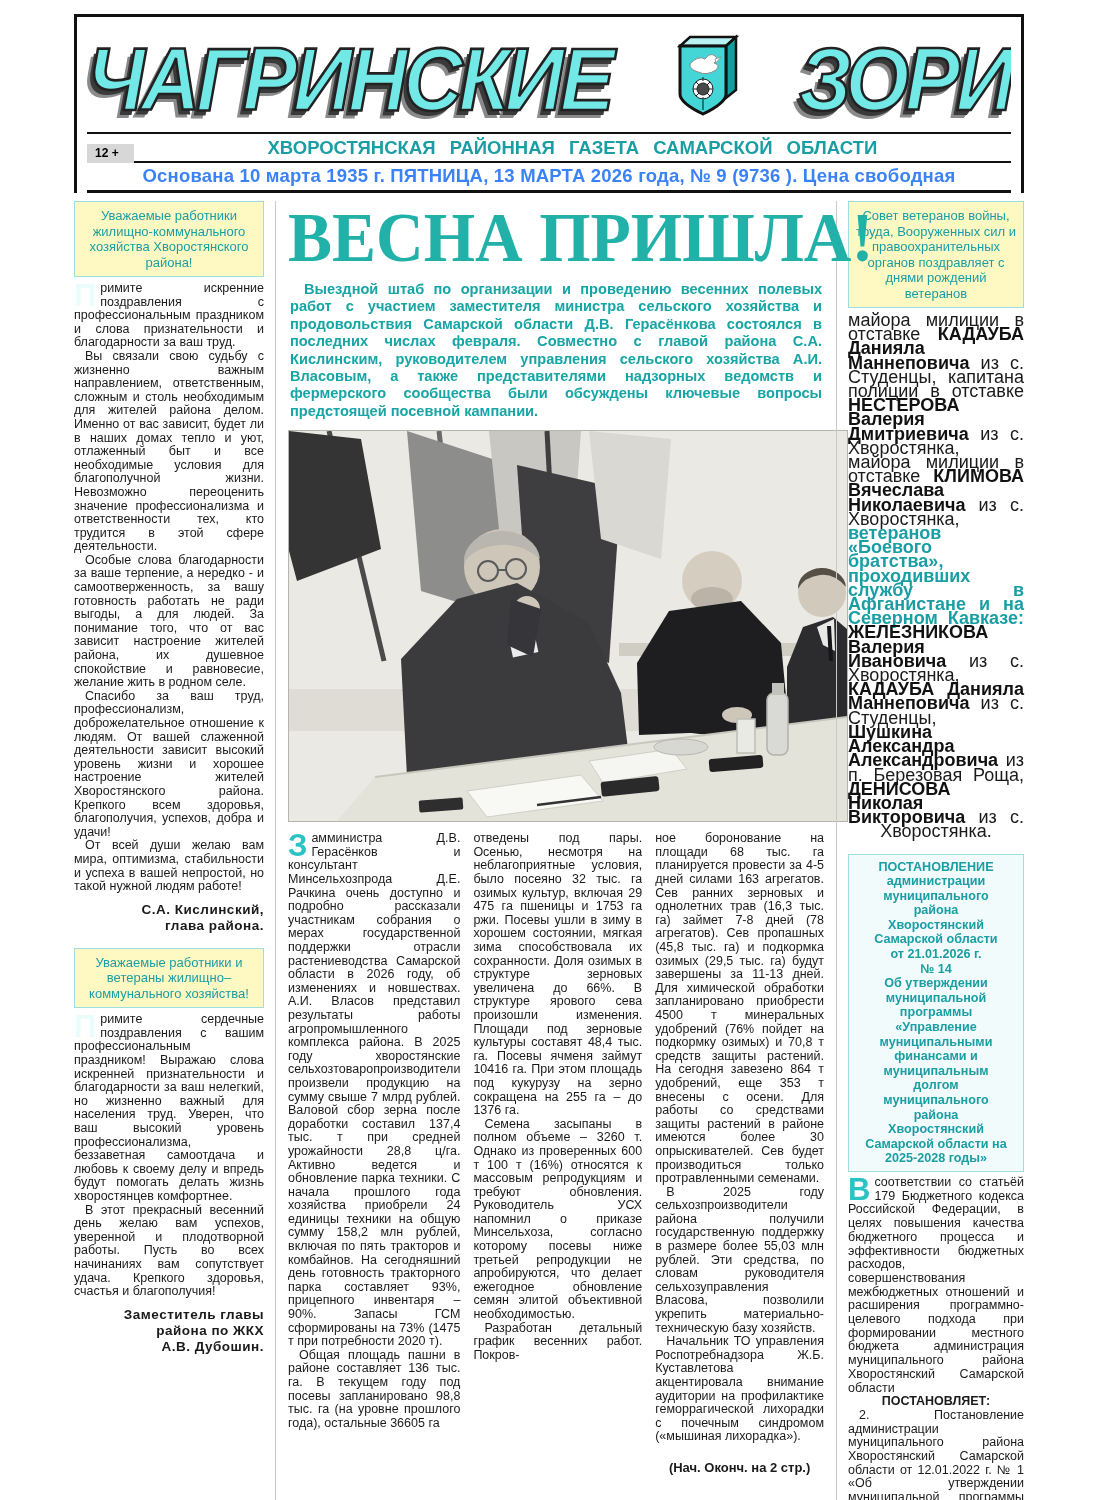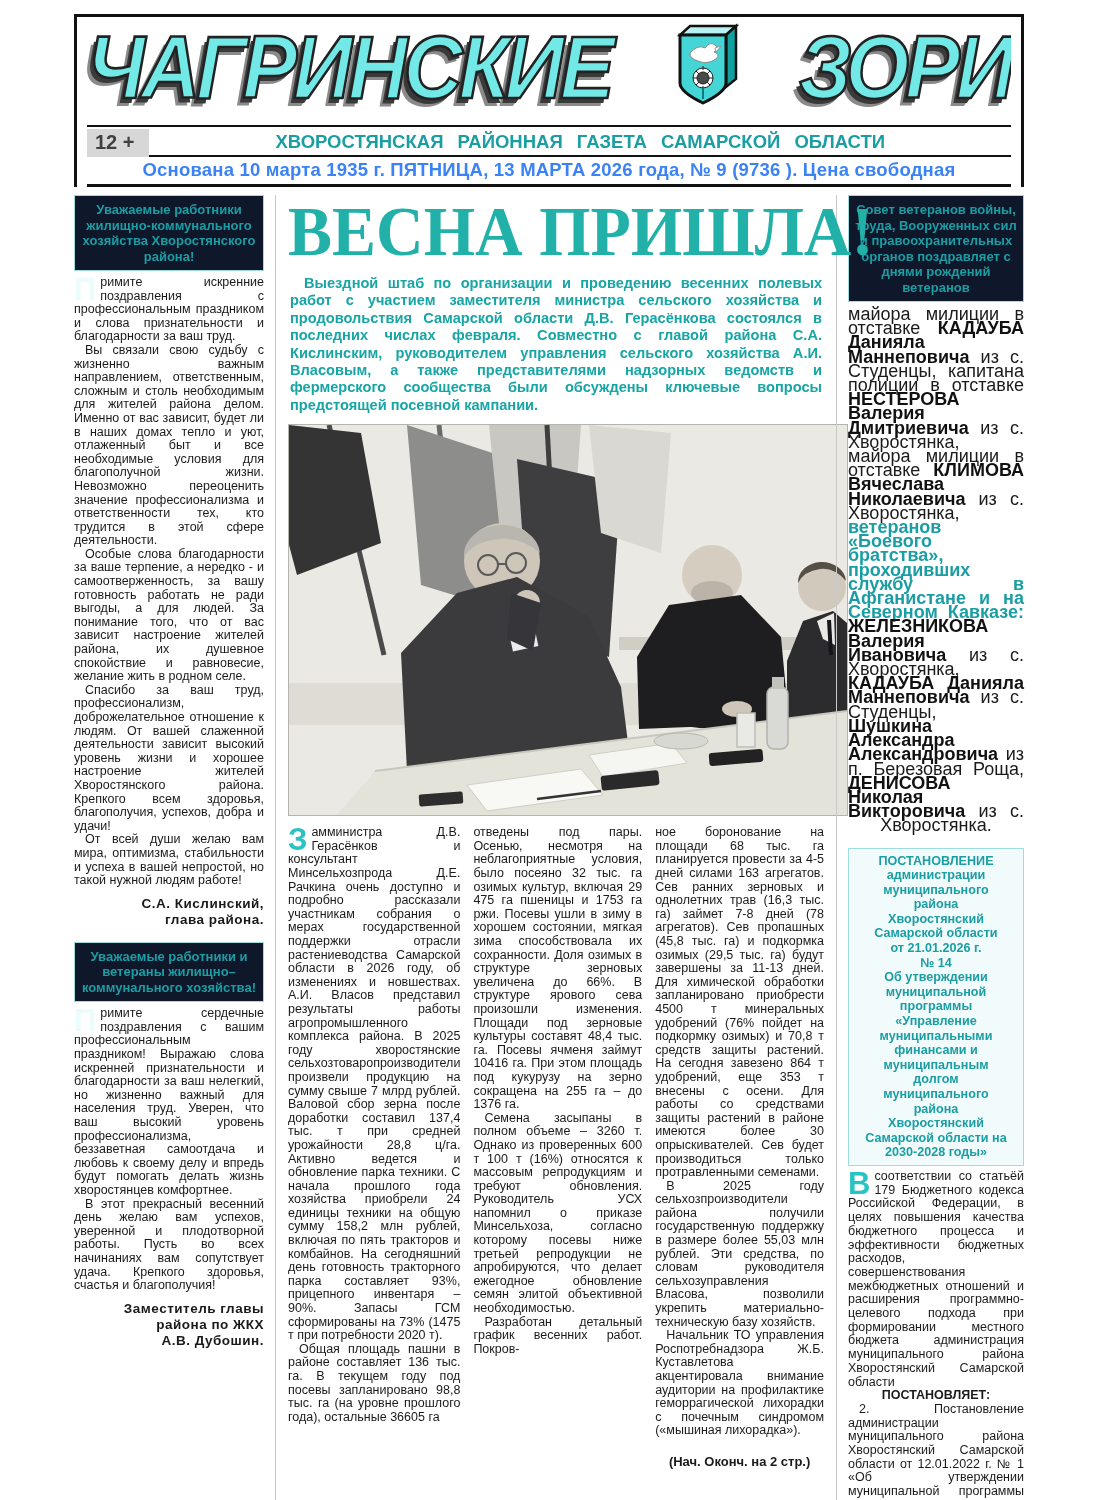--- a/index.html
+++ b/index.html
@@ -4,51 +4,51 @@
 <style>
   html,body{margin:0;padding:0;}
   body{
     width:1094px;height:1500px;overflow:hidden;background:#ffffff;position:relative;
     font-family:"Liberation Sans", sans-serif;color:#1a1a1a;
   }
   .page{padding:14px 70px 0 74px;}
 
   
   .masthead{border:3px solid #111;border-bottom:none;padding:4px 10px 0 10px;}
-  .title-row{display:flex;align-items:flex-start;justify-content:space-between;height:104px;overflow:hidden;}
+  .title-row{display:flex;align-items:center;justify-content:space-between;height:104px;overflow:hidden;margin-top:7px;}
   .mast-word{
     font-family:"Liberation Sans", sans-serif;font-weight:bold;font-style:italic;
     font-size:82px;letter-spacing:-4px;color:#72e9e6;
     -webkit-text-stroke:2.5px #222;
     text-shadow:-4px 4px 0 #3a3a3a,-7px 7px 0 #8a8a8a;
     transform:scaleY(1.08);white-space:nowrap;
   }
   .info-row{display:flex;align-items:flex-end;border-top:2px solid #111;}
   .age-badge{
-    background:#d7d7d7;color:#404040;font-weight:bold;font-size:20px;
+    background:#d7d7d7;color:#000000;font-weight:bold;font-size:12px;
     padding:2px 15px 3px 8px;margin-top:2px;flex:0 0 auto;
   }
   .subtitle{
     flex:1;text-align:center;color:#1a9ea4;font-weight:bold;font-size:18.5px;
     word-spacing:9px;border-bottom:2px solid #111;padding:3px 0 2px 0;
   }
   .dateline{
     text-align:center;font-weight:bold;font-size:18.5px;color:#3b82f6;
     border-bottom:3px solid #111;padding:2px 0 3px 0;letter-spacing:0.2px;
   }
 
   
   .content{display:grid;grid-template-columns:202px 560px 188px;margin-top:8px;}
   .col-left{border-right:1px solid #c9c9c9;padding-right:11px;}
   .col-center{padding:0 12px;}
   .col-right{border-left:1px solid #c9c9c9;padding-left:11px;}
 
   
   .teal-box{
-    background:#0f172a;border:1px solid #9edede;color:#1a9ea4;font-weight:bold;
+    background:#fef9c3;border:1px solid #9edede;color:#1a9ea4;font-weight:normal;
     font-size:13px;line-height:15.5px;text-align:center;padding:6px 4px;margin-bottom:5px;
   }
   .plist p{margin:0;font-size:12.5px;line-height:13.6px;text-align:justify;text-indent:11px;}
   .plist p:first-child{text-indent:0;}
   .dc-hollow p:first-child::first-letter{
     float:left;font-size:31px;line-height:26px;font-weight:bold;padding:1px 4px 0 0;
     color:#eafcfc;-webkit-text-stroke:2px #2ab7b7;
   }
   .dc-solid p:first-child::first-letter{
     float:left;font-size:31px;line-height:26px;font-weight:bold;padding:1px 4px 0 0;color:#2ac2c2;
@@ -242,21 +242,21 @@
       <div class="teal-box">Совет ветеранов войны, труда, Вооруженных сил и правоохранительных органов поздравляет с днями рождений ветеранов</div>
       <div class="vet-list"><span class="seg-n">майора милиции в отставке </span><span class="seg-b">КАДАУБА Данияла Маннеповича</span><span class="seg-n"> из с. Студенцы, капитана полиции в отставке </span><span class="seg-b">НЕСТЕРОВА Валерия Дмитриевича</span><span class="seg-n"> из с. Хворостянка, майора милиции в отставке </span><span class="seg-b">КЛИМОВА Вячеслава Николаевича</span><span class="seg-n"> из с. Хворостянка, </span><span class="seg-tb">ветеранов «Боевого братства», проходивших службу в Афганистане и на Северном Кавказе: </span><span class="seg-b">ЖЕЛЕЗНИКОВА Валерия Ивановича</span><span class="seg-n"> из с. Хворостянка, </span><span class="seg-b">КАДАУБА Данияла Маннеповича</span><span class="seg-n"> из с. Студенцы, </span><span class="seg-b">Шушкина Александра Александровича</span><span class="seg-n"> из п. Березовая Роща, </span><span class="seg-b">ДЕНИСОВА Николая Викторовича</span><span class="seg-n"> из с. Хворостянка.</span></div>
 
       <div class="res-box">
         <div>ПОСТАНОВЛЕНИЕ</div>
         <div>администрации муниципального района Хворостянский Самарской области</div>
         <div class="date-row">
           <span>от 21.01.2026 г.</span>
           <span>№ 14</span>
         </div>
-        <div>Об утверждении муниципальной программы «Управление муниципальными финансами и муниципальным долгом муниципального района Хворостянский Самарской области на 2030-2028 годы»</div>
+        <div>Об утверждении муниципальной программы «Управление муниципальными финансами и муниципальным долгом муниципального района Хворостянский Самарской области на 2025-2028 годы»</div>
       </div>
 
       <div class="res-body">
         <p class="res-intro">В соответствии со статьёй 179 Бюджетного кодекса Российской Федерации, в целях повышения качества бюджетного процесса и эффективности бюджетных расходов, совершенствования межбюджетных отношений и расширения программно-целевого подхода при формировании местного бюджета администрация муниципального района Хворостянский Самарской области</p>
         <p class="resolves">ПОСТАНОВЛЯЕТ:</p>
         <div>
             <p>2. Постановление администрации муниципального района Хворостянский Самарской области от 12.01.2022 г. № 1 «Об утверждении муниципальной программы «Управление муниципальными финансами и муниципальным долгом муниципального района Хворостянский Самарской области на 2022-2024 годы» (с изменениями) считать утратившим силу.</p>
           </div>
       </div>
 

